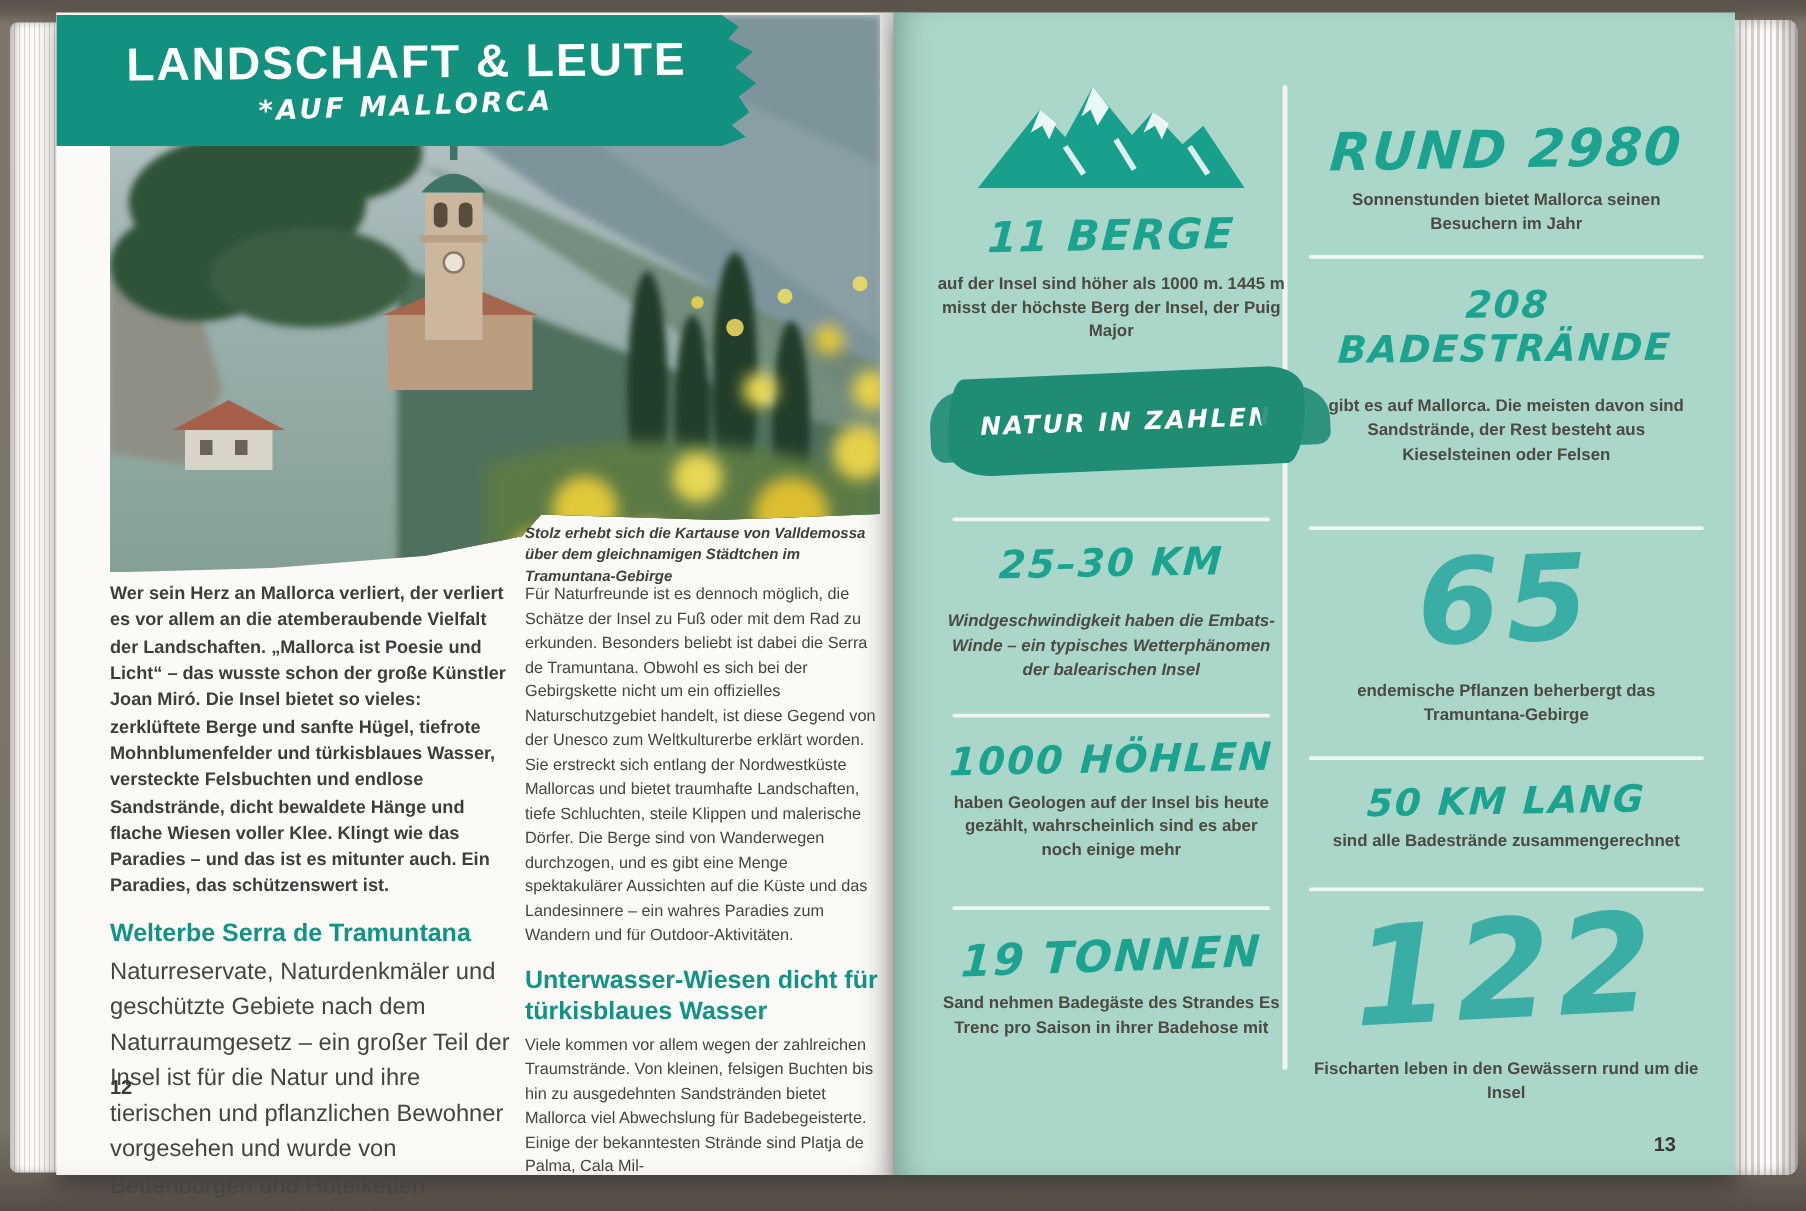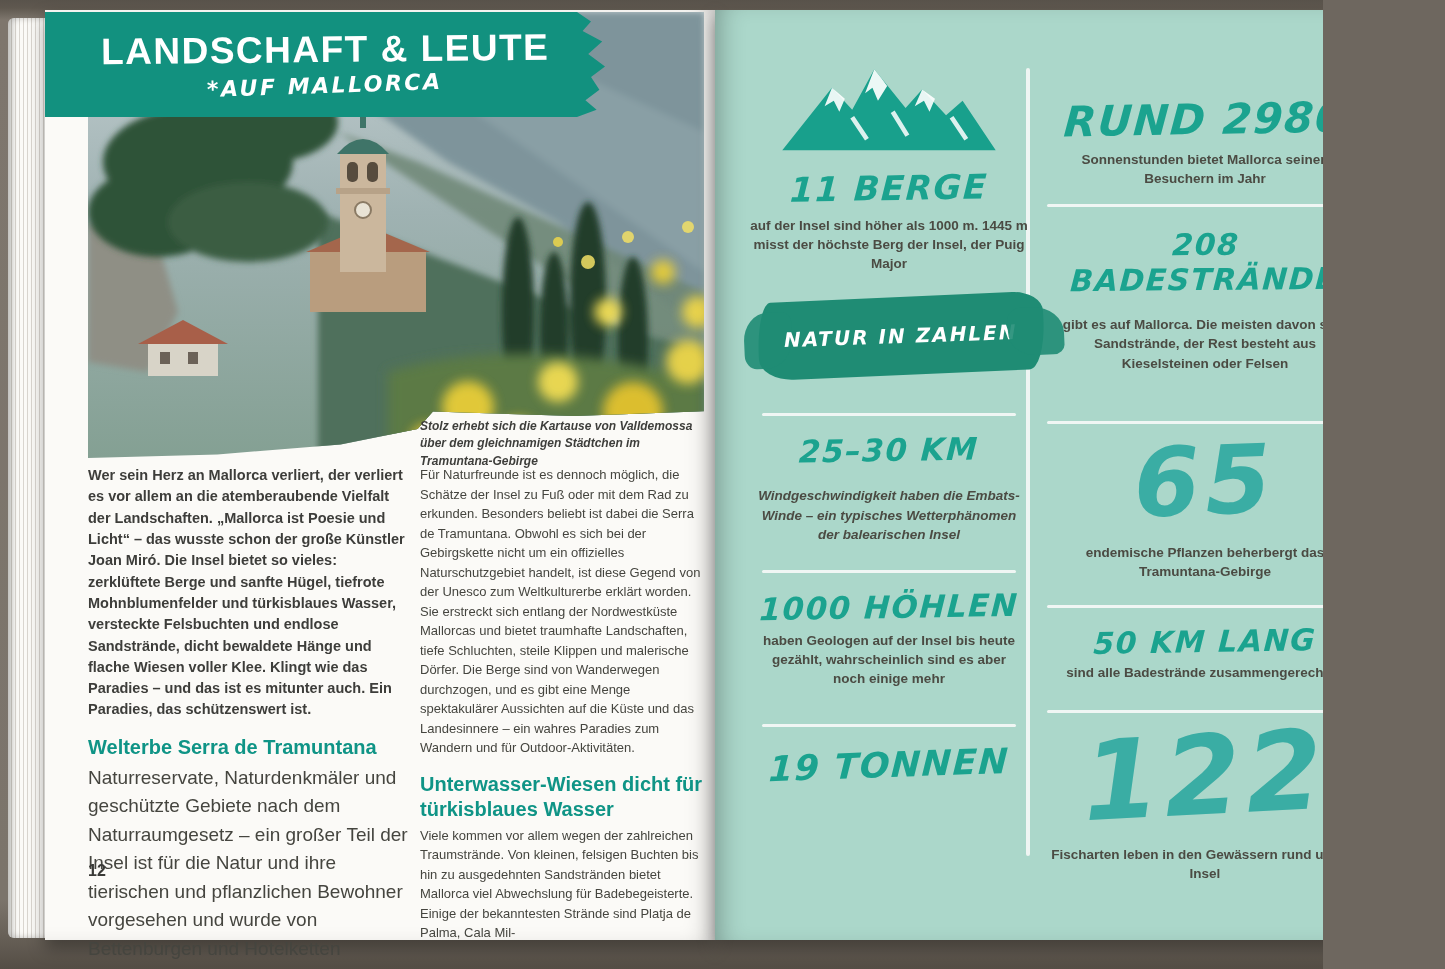--- a/index.html
+++ b/index.html
@@ -2,21 +2,21 @@
 <html><head>
 <meta charset="utf-8">
 <style>
   html,body{margin:0;padding:0;}
   body{
     font-family:"Liberation Sans",sans-serif;
     background:#6e675f;
     -webkit-font-smoothing:antialiased;
   }
   .stage{
-    position:relative;width:1323px;height:969px;overflow:hidden;
+    position:relative;width:1445px;height:969px;overflow:hidden;
     background:linear-gradient(180deg,#59534b 0px,#5f584f 8px,#7e766d 20px,#7b746b 900px,#655e55 940px,#544d45 969px);
   }
   
   .stack-left{
     position:absolute;left:8px;top:18px;width:38px;height:920px;
     background:repeating-linear-gradient(90deg,#fbfaf7 0 3px,#d9d5cf 3px 4px);
     border-radius:6px 0 0 6px;
     box-shadow:inset 4px 0 6px rgba(0,0,0,.25);
   }
   .stack-right{
@@ -260,20 +260,21 @@
       <p class="stat-body" style="width:268px;margin-top:18px;font-style:italic;">Windgeschwindigkeit haben die Embats-Winde – ein typisches Wetterphänomen der balearischen Insel</p>
 
       <div class="hline" style="margin-top:26px;"></div>
 
       <h2 class="brush" style="font-size:31px;margin-top:16px;transform:skewX(-4deg) rotate(-1deg);">1000 HÖHLEN</h2>
       <p class="stat-body" style="width:268px;margin-top:6px;">haben Geologen auf der Insel bis heute gezählt, wahrscheinlich sind es aber noch einige mehr</p>
 
       <div class="hline" style="margin-top:36px;"></div>
 
       <h2 class="brush" style="font-size:35px;margin-top:18px;transform:skewX(-5deg) rotate(-2deg);">19 TONNEN</h2>
+      <p class="stat-body" style="width:282px;margin-top:6px;">Sand nehmen Badegäste des Strandes Es Trenc pro Saison in ihrer Badehose mit</p>
     </div>
 
     <div class="statcol statcol-right">
 
       <h2 class="brush" style="font-size:42px;margin-top:10px;transform:skewX(-5deg) rotate(-1deg);">RUND 2980</h2>
       <p class="stat-body" style="width:300px;margin-top:6px;text-align:center;">Sonnenstunden bietet Mallorca seinen Besuchern im Jahr</p>
 
       <div class="hline" style="margin-top:16px;width:94%;"></div>
 
       <h2 class="brush" style="font-size:30px;margin-top:20px;transform:skewX(-4deg) rotate(-.5deg);">208 BADESTRÄNDE</h2>

